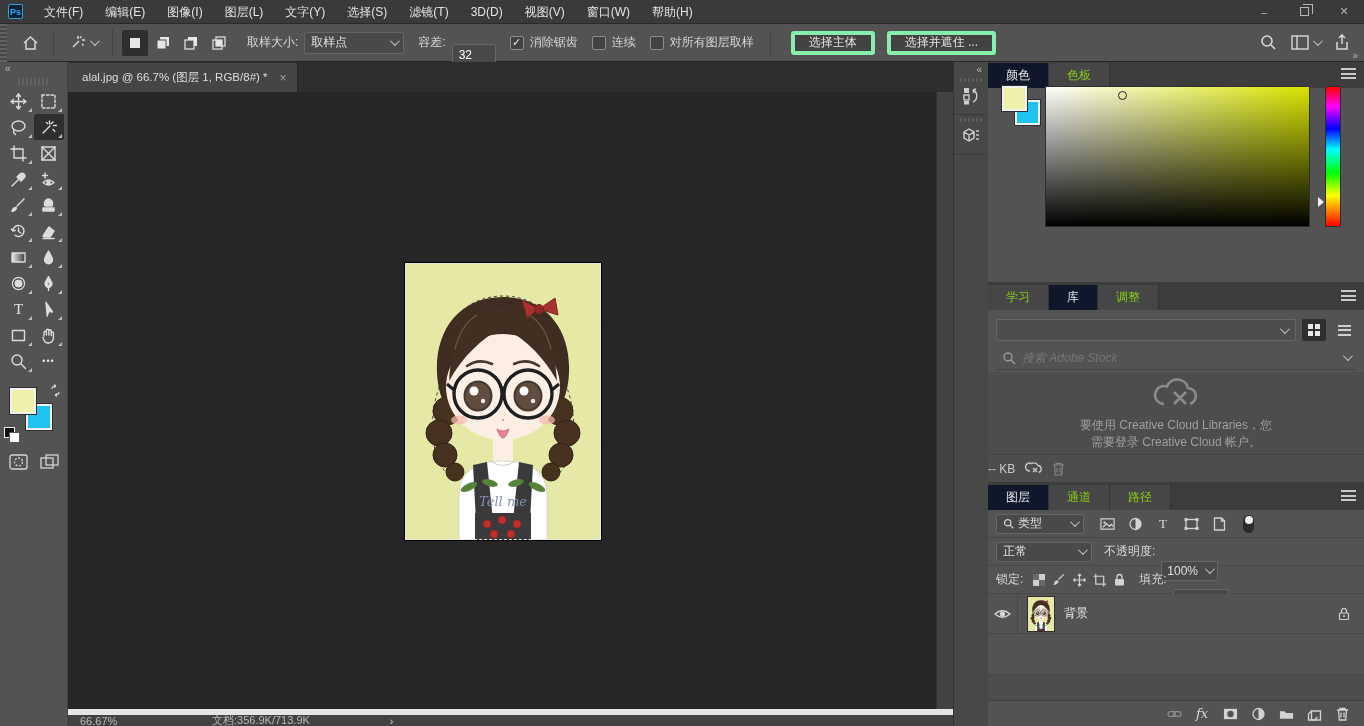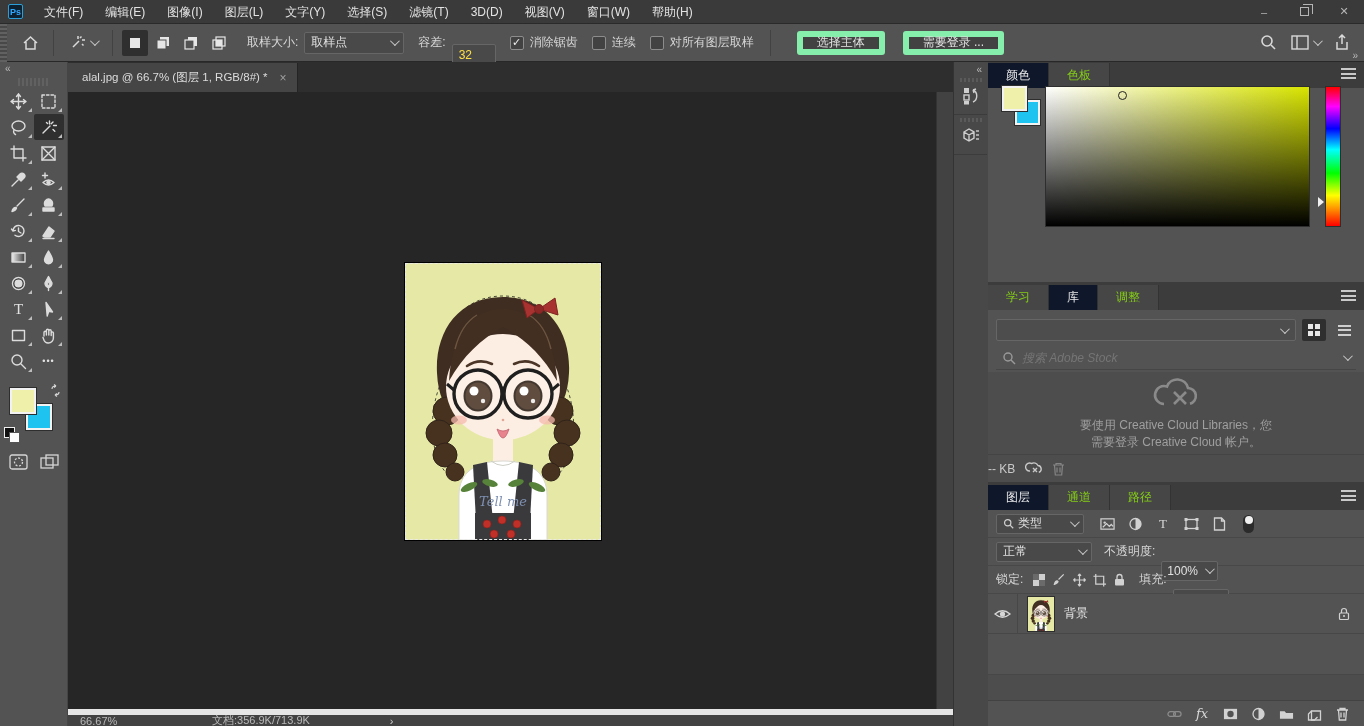--- a/index.html
+++ b/index.html
@@ -20,24 +20,24 @@
   .optionsbar { position:absolute; left:0; top:24px; width:1364px; height:38px; background:#535353; border-bottom:1px solid #282828; display:flex; align-items:center; }
   .grip-v { width:7px; height:38px; background:repeating-linear-gradient(to bottom,#616161 0 2px,#484848 2px 4px); margin-right:8px; }
   .opt-sep { width:1px; height:26px; background:#424242; margin:0 8px; }
   .tool-opt-btn { width:30px; height:28px; display:flex; align-items:center; justify-content:center; border-radius:2px; }
   .mode-btn { width:26px; height:26px; display:flex; align-items:center; justify-content:center; border-radius:2px; margin:0 1px; }
   .mode-btn.pressed { background:#2f2f2f; }
   .opt-label { color:#d9d9d9; margin:0 6px 0 14px; }
   .sel-box { background:#494949; border:1px solid #666; border-radius:2px; height:22px; display:flex; align-items:center; padding:0 6px; color:#e0e0e0; position:relative; }
   .sel-box .chev { margin-left:auto; }
   .chev { width:7px; height:7px; border-right:1.5px solid #c7c7c7; border-bottom:1.5px solid #c7c7c7; transform:rotate(45deg) translateY(-2px); display:inline-block; }
-  .ti { width:44px; height:22px; background:#494949; border:1px solid #666; border-radius:2px; color:#fde047; padding:0 6px; font-size:12px; font-family:inherit;margin-top:24px; }
+  .ti { width:44px; height:22px; background:#494949; border:1px solid #666; border-radius:2px; color:#ffffff; padding:0 6px; font-size:12px; font-family:inherit;margin-top:24px; }
   .chk-row { display:flex; align-items:center; margin-left:14px; }
   .chk { width:14px; height:14px; background:#424242; border:1px solid #8c8c8c; border-radius:2px; display:flex; align-items:center; justify-content:center; color:#eee; font-size:11px; margin-right:6px; }
-  .opt-btn { height:24px; padding:0 14px; background:#424242; border:6px solid #86efac; border-radius:3px; color:#e3e3e3; display:flex; align-items:center; margin-left:18px; }
+  .opt-btn { height:24px; padding:0 14px; background:#424242; border:4px solid #86efac; border-radius:3px; color:#e3e3e3; display:flex; align-items:center; margin-left:12px; }
   .opt-right { margin-left:auto; display:flex; align-items:center; gap:14px; padding-right:14px; }
 
   
   .toolbar { position:absolute; left:0; top:62px; width:68px; height:664px; background:#535353; border-right:1px solid #454545; }
   .tb-collapse { height:14px; color:#b9b9b9; font-size:10px; padding-left:5px; line-height:14px; }
   .tb-grip { height:8px; margin:2px 18px; background:repeating-linear-gradient(to right,#616161 0 2px,#535353 2px 4px); }
   .tools { display:grid; grid-template-columns:30px 30px; justify-content:center; gap:0; }
   .tool { width:30px; height:26px; display:flex; align-items:center; justify-content:center; border-radius:2px; position:relative; }
   .tool.active { background:#2f2f2f; }
   .tool svg { width:17px; height:17px; stroke:#dcdcdc; fill:none; stroke-width:1.4; stroke-linecap:round; stroke-linejoin:round; }
@@ -280,21 +280,21 @@
     </div>
     <div class="chk-row">
       <span class="chk"></span>
       <span>对所有图层取样</span>
     </div>
     <div class="opt-sep" style="margin-left:16px"></div>
     <div class="opt-btn">
         <span>选择主体</span>
       </div>
     <div class="opt-btn">
-        <span>需要登录 ...</span>
+        <span>选择并遮住 ...</span>
       </div>
     <div class="opt-right">
       <svg width="17" height="17" viewBox="0 0 17 17">
           <circle cx="7" cy="7" r="5" fill="none" stroke="#d9d9d9" stroke-width="1.6"></circle>
           <line x1="11" y1="11" x2="15" y2="15" stroke="#d9d9d9" stroke-width="1.6"></line>
         </svg>
       <span style="display:flex;align-items:center;gap:4px">
         <svg width="18" height="15" viewBox="0 0 18 15">
             <rect x="1" y="1" width="16" height="13" fill="none" stroke="#d9d9d9" stroke-width="1.4"></rect>
             <line x1="6" y1="1" x2="6" y2="14" stroke="#d9d9d9" stroke-width="1.4"></line>

